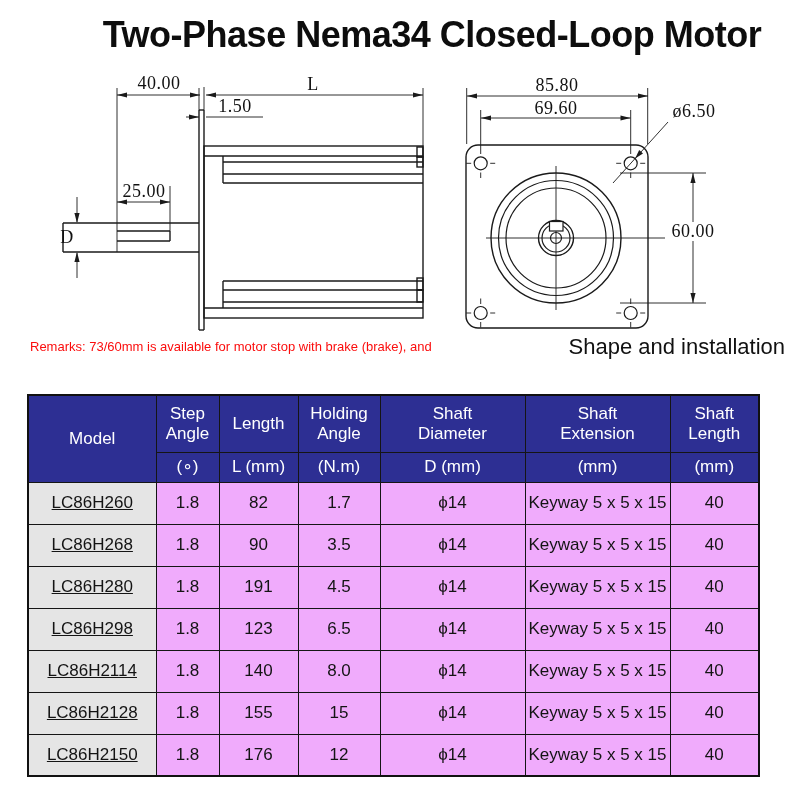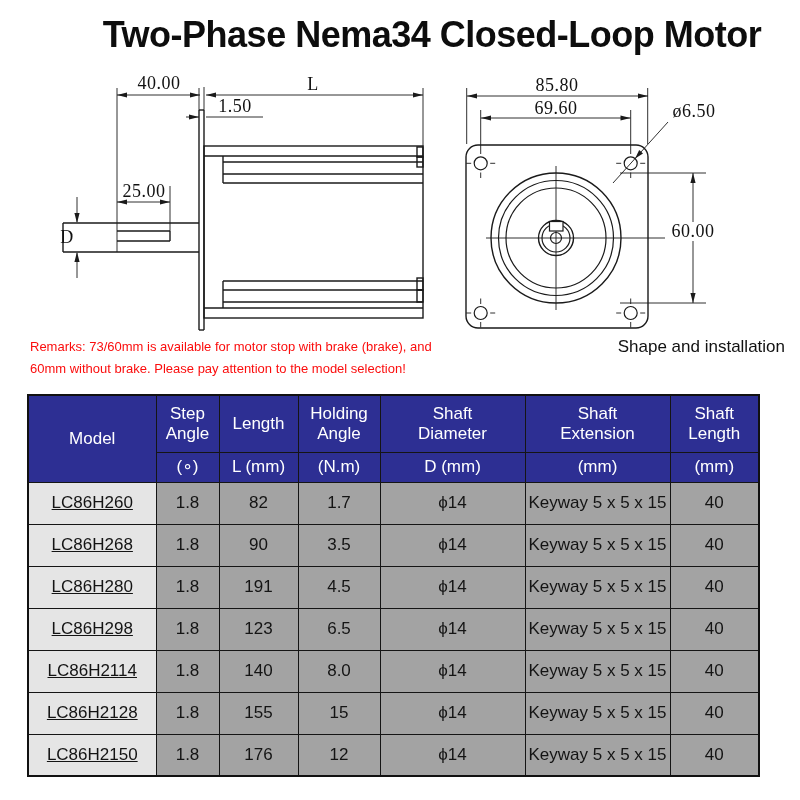--- a/index.html
+++ b/index.html
@@ -15,39 +15,39 @@
   svg .dimtext{
     font-family:"Liberation Serif","DejaVu Serif",serif;
     font-size:18px;fill:#111;letter-spacing:0.5px;
   }
   .remarks{
     position:absolute;left:30px;top:336px;width:575px;
     font-size:13px;line-height:21.5px;color:var(--remark-red,#f00);
   }
   .shape-caption{
     position:absolute;right:15px;top:336px;width:220px;text-align:right;
-    font-size:17px;line-height:21.5px;color:#111;
+    font-size:22px;line-height:21.5px;color:#111;
   }
   .spec-table-wrap{position:absolute;left:27px;top:394px;}
   table.spec{
     border-collapse:collapse;table-layout:fixed;width:731px;
     border:2px solid #111;
   }
   table.spec th, table.spec td{
     border:1.5px solid #151515;text-align:center;vertical-align:middle;
     padding:0 2px;overflow:hidden;
   }
   table.spec thead th{
     background:var(--header-bg,#2d2f93);color:#fff;font-weight:400;
     font-size:17px;line-height:1.18;white-space:pre-line;
   }
   tr.hdr-names{height:57px;}
   tr.hdr-units{height:30px;}
   table.spec tbody tr{height:42px;}
-  table.spec tbody td{font-size:17px;color:#141414;background:#a3a3a3;white-space:nowrap;}
+  table.spec tbody td{font-size:17px;color:#141414;background:#f0abfc;white-space:nowrap;}
   table.spec tbody td.model{background:var(--model-col-bg,#e5e5e5);text-decoration:underline;}
 </style>
 </head>
 <body>
 
 <div class="page-title">Two-Phase Nema34 Closed-Loop Motor</div>
 
 <svg class="drawing" width="800" height="340" viewBox="0 0 800 340">
 
   <g>
@@ -191,21 +191,20 @@
       <text class="dimtext" x="556" y="114">69.60</text>
       <text class="dimtext" x="694" y="117">ø6.50</text>
       <rect x="665" y="222" width="56" height="19" fill="#fff"></rect>
       <text class="dimtext" x="693" y="237">60.00</text>
     </g>
   </g>
 </svg>
 
 <div class="remarks">
   <div>Remarks: 73/60mm is available for motor stop with brake (brake), and</div>
-  <div>60mm without brake. Please pay attention to the model selection!</div>
 </div>
 
 <div class="shape-caption">
   <div>Shape and installation</div>
 </div>
 
 <div class="spec-table-wrap">
   <table class="spec">
     <colgroup>
       <col style="width:128px">

